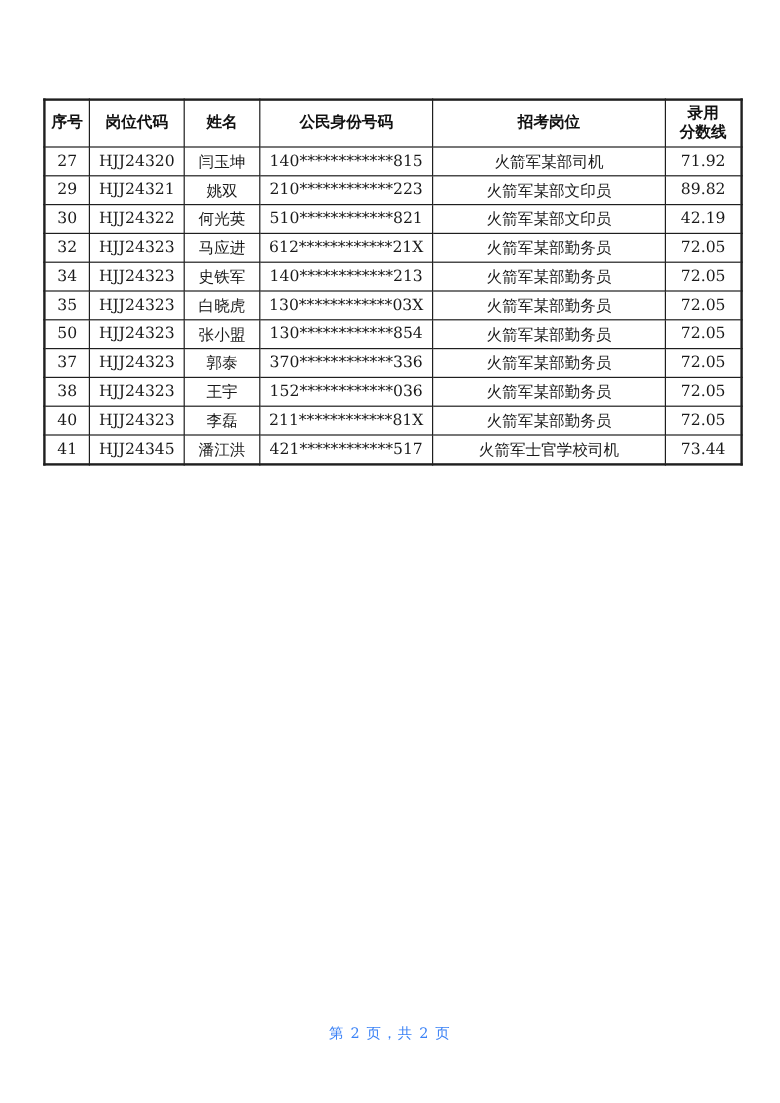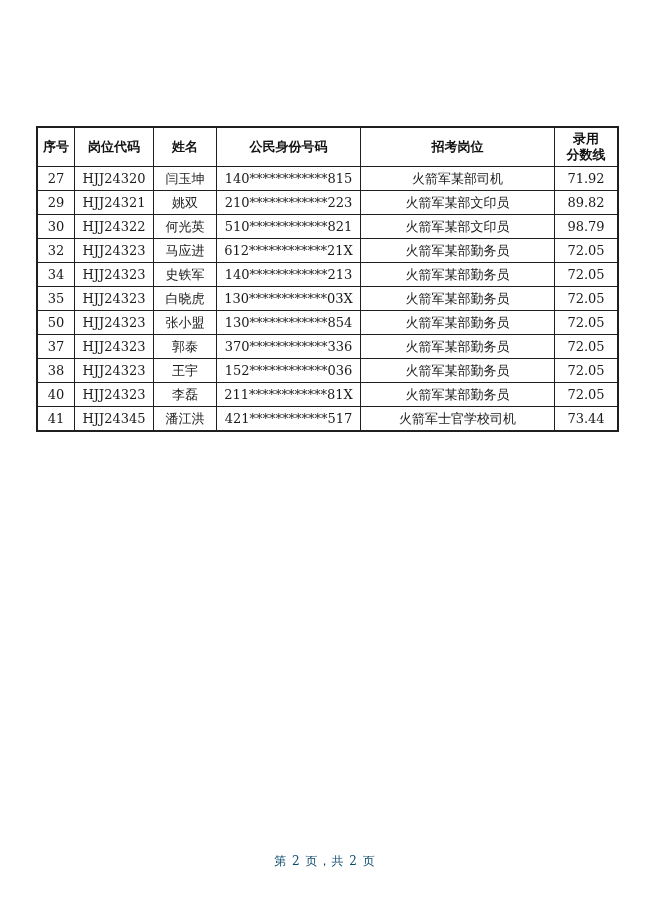--- a/index.html
+++ b/index.html
@@ -18,21 +18,20 @@
     color: #1a1a1a;
   }
   table.score-table {
     position: absolute;
     left: 36px;
     top: 82px;
     border-collapse: collapse;
     table-layout: fixed;
     width: 574px;
     border: 2px solid #1f1f1f;
-    margin-top: 44px;
   }
   .score-table th,
   .score-table td {
     border: 1px solid #1f1f1f;
     padding: 0;
     text-align: center;
     vertical-align: middle;
     overflow: hidden;
     white-space: nowrap;
   }
@@ -60,21 +59,21 @@
   .col-score     { width: 62px;  }
 
   .page-footer {
     position: absolute;
     left: 0;
     top: 853px;
     width: 100%;
     text-align: center;
     font-family: "DejaVu Serif", serif;
     font-size: 12px;
-    color: #0c4a6e;
+    color: #3b82f6;
     letter-spacing: 1px;
   }
 </style>
 </head>
 <body>
 
 <div class="page">
 
   <table class="score-table">
     <thead>
@@ -106,21 +105,21 @@
           <td class="col-id_number">210************223</td>
           <td class="col-position">火箭军某部文印员</td>
           <td class="col-score">89.82</td>
         </tr>
         <tr>
           <td class="col-index">30</td>
           <td class="col-code">HJJ24322</td>
           <td class="col-name">何光英</td>
           <td class="col-id_number">510************821</td>
           <td class="col-position">火箭军某部文印员</td>
-          <td class="col-score">98.79</td>
+          <td class="col-score">42.19</td>
         </tr>
         <tr>
           <td class="col-index">32</td>
           <td class="col-code">HJJ24323</td>
           <td class="col-name">马应进</td>
           <td class="col-id_number">612************21X</td>
           <td class="col-position">火箭军某部勤务员</td>
           <td class="col-score">72.05</td>
         </tr>
         <tr>

